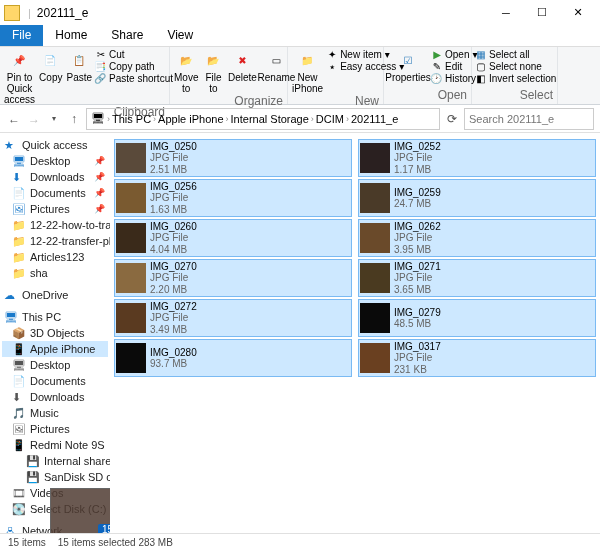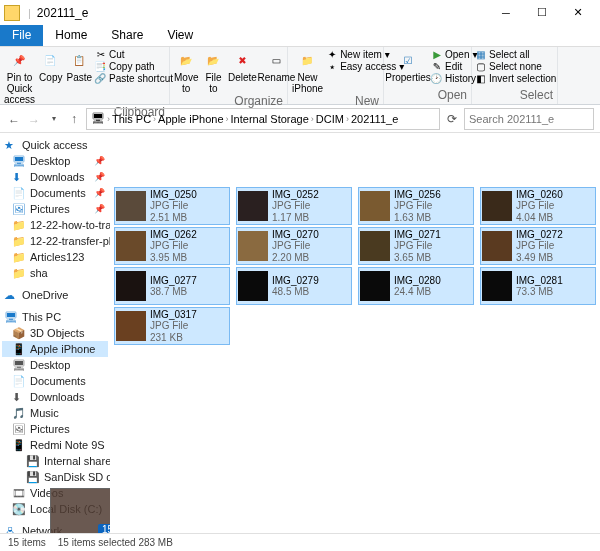--- a/index.html
+++ b/index.html
@@ -26,21 +26,21 @@
 .crumbbar .sep { color: #888; font-size: 9px; }
 .searchbox { width: 130px; height: 22px; border: 1px solid #ccc; font-size: 11px; padding: 0 4px; color: #888; }
 .body { display: flex; height: 400px; }
 .nav { width: 110px; overflow: hidden; padding: 4px 2px; font-size: 11px; color: #222; position: relative; }
 .nav .item { display: flex; align-items: center; gap: 4px; padding: 2px 2px; white-space: nowrap; }
 .nav .item.l1 { padding-left: 10px; }
 .nav .item.l2 { padding-left: 24px; }
 .nav .item.sel { background: #cde8ff; }
 .nav .pin { margin-left: auto; color: #888; font-size: 9px; }
 .nic { width: 14px; height: 12px; flex-shrink: 0; }
-.content { flex: 1; padding: 6px 4px; display: grid; grid-template-columns: repeat(4, 1fr); grid-auto-rows: 38px; gap: 2px 6px; align-content: start; margin-top: 48px; }
+.content { flex: 1; padding: 6px 4px; display: grid; grid-template-columns: repeat(2, 1fr); grid-auto-rows: 38px; gap: 2px 6px; align-content: start; }
 .fitem { display: flex; align-items: center; gap: 4px; padding: 1px; }
 .fitem.sel { background: #cde8ff; border: 1px solid #7abaf3; }
 .thumb { width: 30px; height: 30px; background: #3a2f2a; flex-shrink: 0; display: flex; align-items: center; justify-content: center; overflow: hidden; }
 .finfo { display: flex; flex-direction: column; font-size: 10px; line-height: 1.15; }
 .fname { color: #000; }
 .fmeta { color: #666; }
 .status { position: absolute; bottom: 0; left: 0; right: 0; height: 18px; border-top: 1px solid #e0e0e0; display: flex; align-items: center; gap: 12px; padding: 0 8px; font-size: 10px; color: #444; }
 .dragghost { position: absolute; left: 50px; top: 355px; width: 70px; height: 50px; background: rgba(80,60,50,0.85); border: 1px solid #666; display: flex; align-items: flex-end; justify-content: flex-end; padding: 2px; }
 .dragghost .badge { background: #0a64bf; color: #fff; font-size: 10px; padding: 0 4px; border-radius: 2px; }
 </style>
@@ -300,21 +300,21 @@
         <div class="item l2">
           <span class="nic" style="color:#555">💾</span>
           <span>SanDisk SD card</span>
         </div>
         <div class="item l1">
           <span class="nic" style="color:#555">🎞</span>
           <span>Videos</span>
         </div>
         <div class="item l1">
           <span class="nic" style="color:#555">💽</span>
-          <span>Local Disk (C:)</span>
+          <span>Select Disk (C:)</span>
         </div>
       </div>
     <div style="height:6px"></div>
     <div class="item">
         <span class="nic" style="color:#1979ca">🖧</span>
         <span>Network</span>
       </div>
 
     <div class="dragghost">
         <div class="badge">15</div>
@@ -340,20 +340,27 @@
       </div>
       <div class="fitem sel">
         <div class="thumb" style="background:#7a5a30"></div>
         <div class="finfo">
           <span class="fname">IMG_0256</span>
           <span class="fmeta">JPG File</span>
           <span class="fmeta">1.63 MB</span>
         </div>
       </div>
       <div class="fitem sel">
+        <div class="thumb" style="background:#4a3a28"></div>
+        <div class="finfo">
+          <span class="fname">IMG_0259</span>
+          <span class="fmeta">24.7 MB</span>
+        </div>
+      </div>
+      <div class="fitem sel">
         <div class="thumb" style="background:#3a2a1a"></div>
         <div class="finfo">
           <span class="fname">IMG_0260</span>
           <span class="fmeta">JPG File</span>
           <span class="fmeta">4.04 MB</span>
         </div>
       </div>
       <div class="fitem sel">
         <div class="thumb" style="background:#6a4a2a"></div>
         <div class="finfo">
@@ -377,48 +384,34 @@
           <span class="fmeta">JPG File</span>
           <span class="fmeta">3.65 MB</span>
         </div>
       </div>
       <div class="fitem sel">
         <div class="thumb" style="background:#5a3a20"></div>
         <div class="finfo">
           <span class="fname">IMG_0272</span>
           <span class="fmeta">JPG File</span>
           <span class="fmeta">3.49 MB</span>
-        </div>
-      </div>
-      <div class="fitem sel">
-        <div class="thumb" style="background:#1a1210"></div>
-        <div class="finfo">
-          <span class="fname">IMG_0277</span>
-          <span class="fmeta">38.7 MB</span>
         </div>
       </div>
       <div class="fitem sel">
         <div class="thumb" style="background:#0a0a0a"></div>
         <div class="finfo">
           <span class="fname">IMG_0279</span>
           <span class="fmeta">48.5 MB</span>
         </div>
       </div>
       <div class="fitem sel">
         <div class="thumb" style="background:#0a0a0a"></div>
         <div class="finfo">
           <span class="fname">IMG_0280</span>
-          <span class="fmeta">24.4 MB</span>
-        </div>
-      </div>
-      <div class="fitem sel">
-        <div class="thumb" style="background:#0a0a0a"></div>
-        <div class="finfo">
-          <span class="fname">IMG_0281</span>
-          <span class="fmeta">73.3 MB</span>
+          <span class="fmeta">93.7 MB</span>
         </div>
       </div>
       <div class="fitem sel">
         <div class="thumb" style="background:#6a4020"></div>
         <div class="finfo">
           <span class="fname">IMG_0317</span>
           <span class="fmeta">JPG File</span>
           <span class="fmeta">231 KB</span>
         </div>
       </div>

